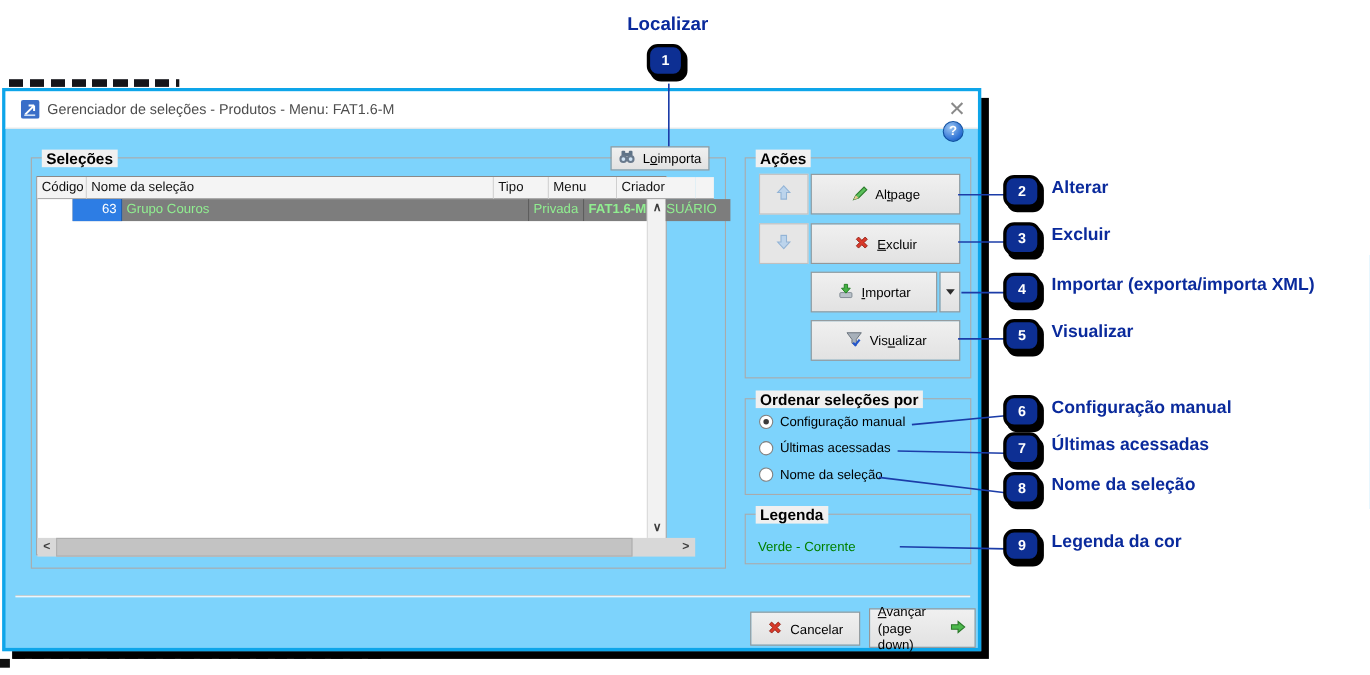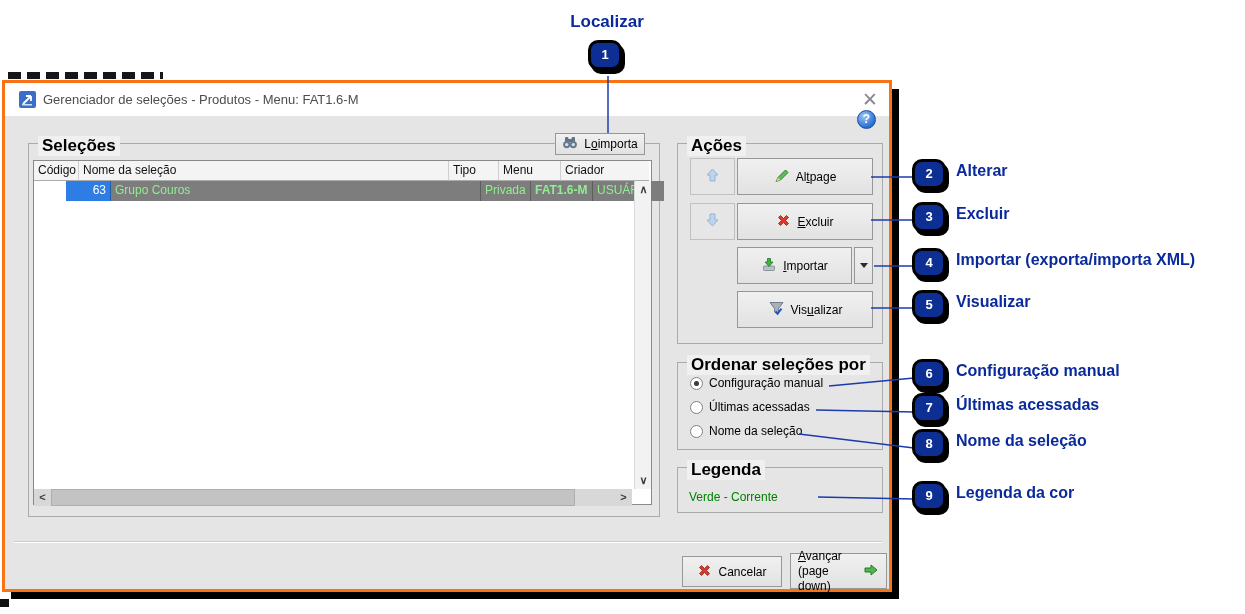--- a/index.html
+++ b/index.html
@@ -9,48 +9,48 @@
 
   
   .frag-top { position:absolute; left:8px; top:72px; width:155px; height:7px;
     background:repeating-linear-gradient(90deg,#15151a 0 13px,transparent 13px 19px); }
   .frag-bottom { position:absolute; left:12px; top:594px; width:335px; height:5px;
     background:repeating-linear-gradient(90deg,#1b1f33 0 11px,transparent 11px 17px); opacity:.85; }
   .frag-corner { position:absolute; left:0; top:599px; width:9px; height:8px; background:#101010; }
 
   
   .dialog { position:absolute; left:2px; top:80px; width:890px; height:512px;
-    background:#e5e5e5; border:3px solid #f97316; box-shadow:8px 8px 0 -1px #000; z-index:1; }
+    background:#7dd3fc; border:3px solid #0ea5e9; box-shadow:8px 8px 0 -1px #000; z-index:1; }
   .titlebar { position:absolute; left:0; top:0; width:884px; height:34px; background:#fff;
     border-bottom:1px solid #e6e6e6; }
   .title-text { position:absolute; left:38px; top:9px; font-size:13px; color:#4d4d4d; white-space:nowrap; }
   .app-ic { position:absolute; left:14px; top:8px; }
   .close-x { position:absolute; left:852px; top:4px; width:26px; height:26px; font-size:19px;
     color:#8a8a8a; text-align:center; line-height:26px; cursor:pointer; }
   .help-ic { position:absolute; left:852px; top:27px; width:19px; height:19px; border-radius:50%;
     background:radial-gradient(circle at 35% 30%, #9cc6f2, #2a6fd4 70%, #1a55b0);
     border:1px solid #1050a0; color:#fff; font-size:12px; font-weight:bold; text-align:center;
     line-height:17px; z-index:3; }
 
   
   .group { position:absolute; border:1px solid #aaaaaa; }
-  .group-label { position:absolute; font-size:17px; font-weight:bold; color:#000;
+  .group-label { position:absolute; font-size:14px; font-weight:bold; color:#000;
     background:#f0f0f0; padding:0 4px; white-space:nowrap; z-index:2; }
 
   
   .btn { position:absolute; background:linear-gradient(#f0f0f0,#e2e2e2); border:1px solid #979797;
     display:flex; align-items:center; justify-content:center; gap:6px; font-size:12px; color:#000;
     cursor:pointer; }
   .btn.disabled { background:#e6e6e6; border-color:#c0c0c0; cursor:default; }
   .key { text-decoration:underline; }
   .drop-caret { width:0; height:0; border-left:4px solid transparent; border-right:4px solid transparent;
     border-top:5px solid #2b2b2b; }
 
   
-  .grid { position:absolute; left:28px; top:77px; width:619px; height:345px; background:#fff;
+  .grid { position:absolute; left:28px; top:77px; width:573px; height:345px; background:#fff;
     border:1px solid #898989; font-size:12px; }
   .grid-header { position:absolute; left:0; top:0; height:20px; display:flex; width:615px; }
   .hcell { background:#f4f4f4; border-right:1px solid #cfcfcf; border-bottom:1px solid #ababab;
     padding:2px 4px; color:#111; overflow:hidden; white-space:nowrap; }
   .grid-row { position:absolute; left:0; top:20px; height:20px; display:flex; width:598px; background:#7d7d7d;margin-left:32px; }
   .dcell { padding:2px 4px; white-space:nowrap; overflow:hidden; border-right:1px solid rgba(0,0,0,.25); }
   .cell-code { background:#2d7de4; color:#fff; text-align:right; }
   .cell-green { color:#90ee90; }
   .vscroll { position:absolute; right:0; top:20px; width:17px; height:308px; background:#f2f2f2;
     border-left:1px solid #dadada; }

